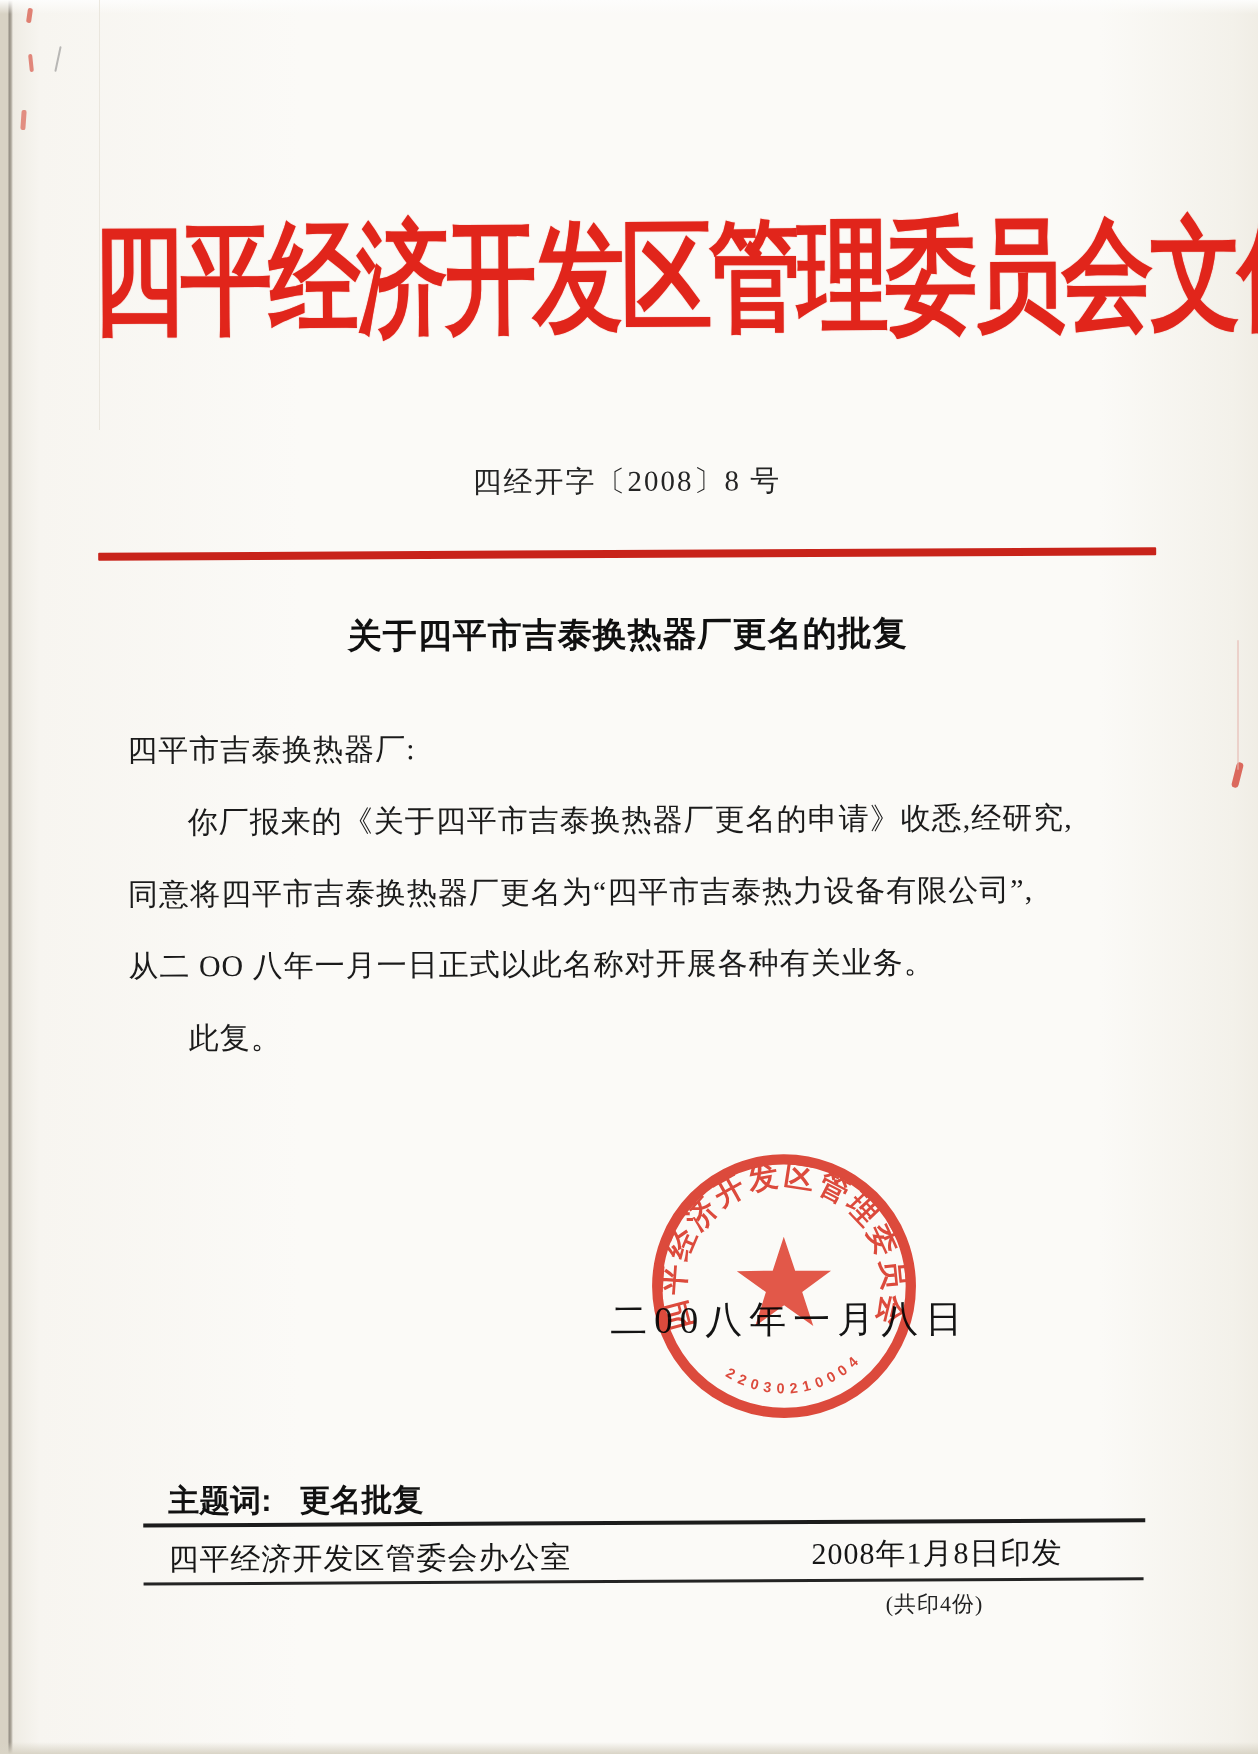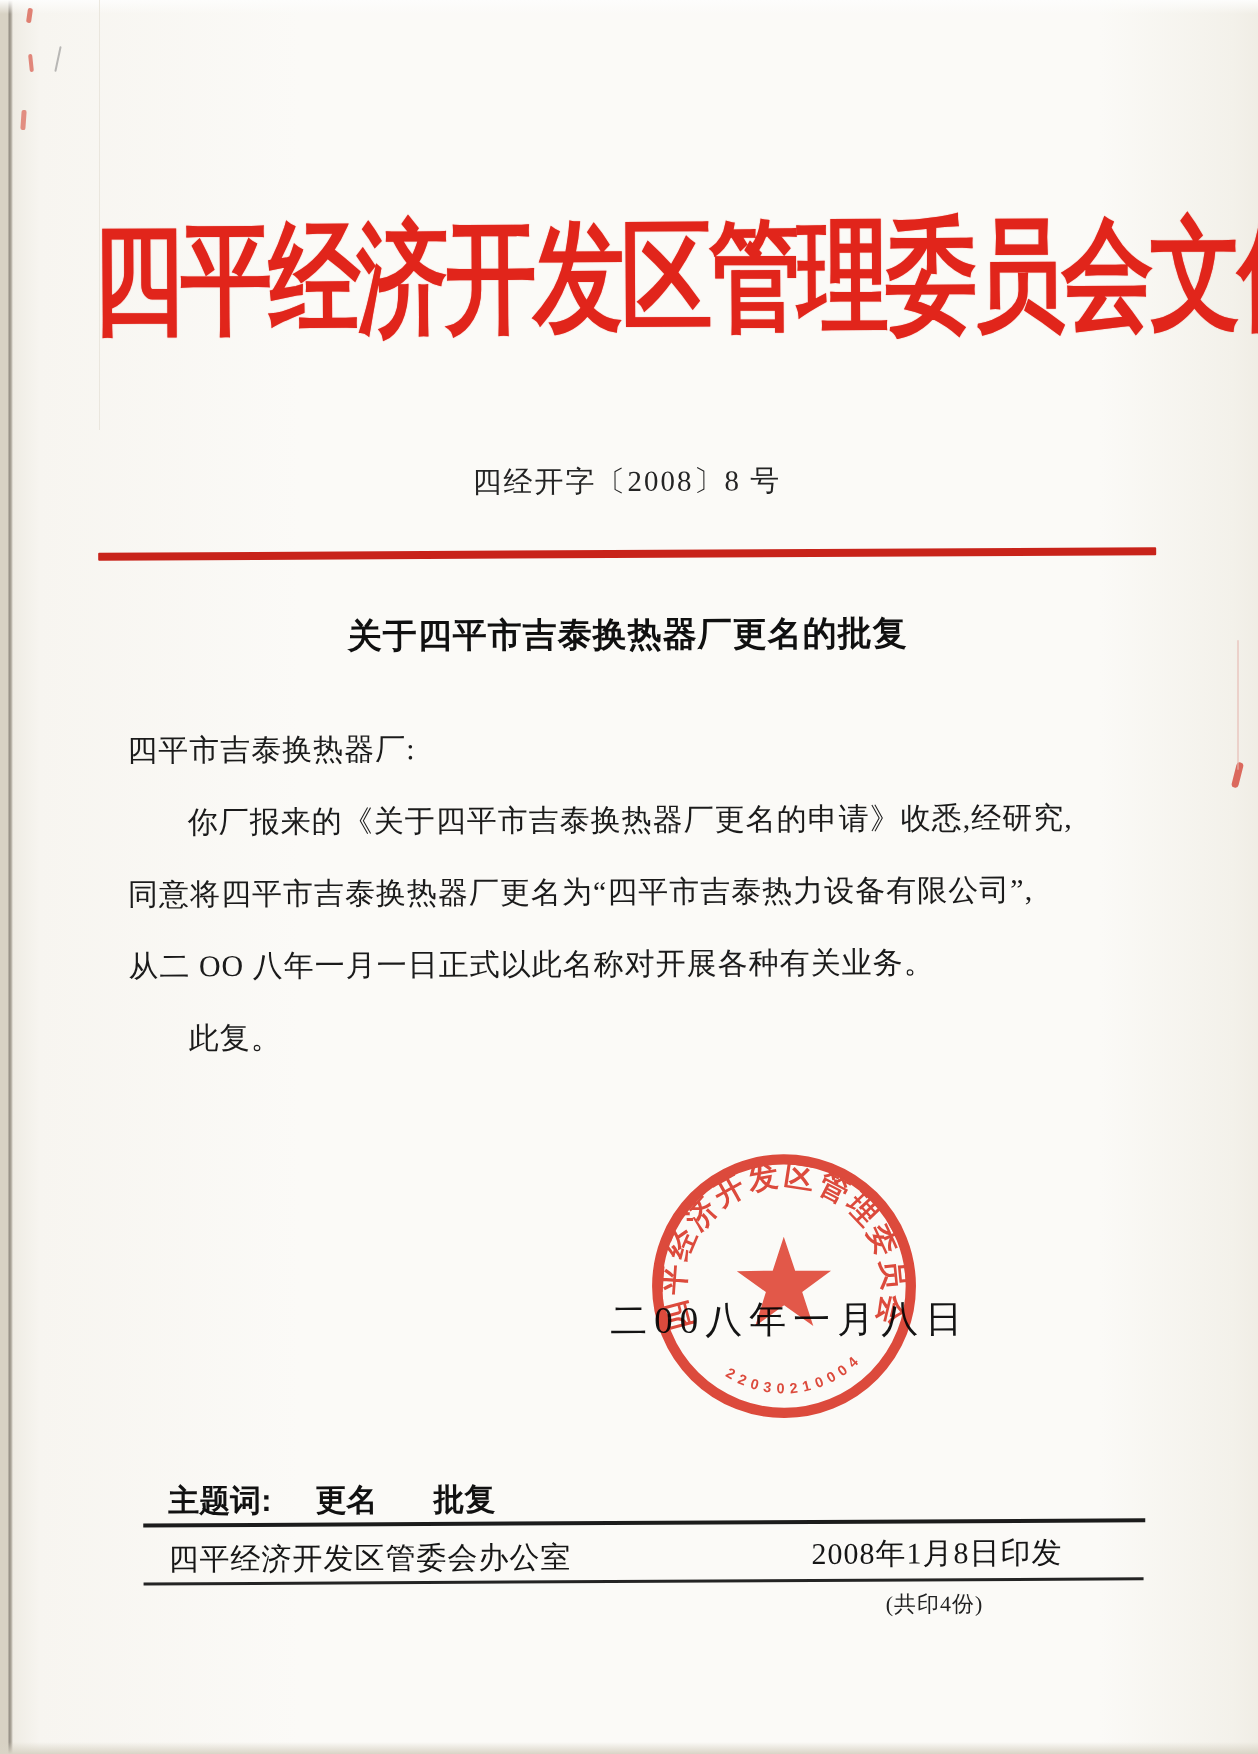--- a/index.html
+++ b/index.html
@@ -32,22 +32,22 @@
 
   .body-block{position:absolute;left:128px;top:712px;width:1000px;font-size:30px;line-height:72px;color:#1b1b1b;}
   .body-line{white-space:nowrap;letter-spacing:1px;}
   .indent{text-indent:60px;}
 
   .date-line{position:absolute;left:608px;top:1296px;font-size:37px;letter-spacing:7px;color:#141414;z-index:1;white-space:nowrap;}
 
   .seal{position:absolute;left:648px;top:1153px;width:268px;height:268px;z-index:2;mix-blend-mode:multiply;opacity:.92;}
 
   .keywords-row{position:absolute;left:165px;top:1478px;font-size:31px;font-weight:bold;color:#111;font-family:"Liberation Sans","DejaVu Sans",sans-serif;white-space:nowrap;}
-  .kw-item1{margin-left:44px;}
-  .kw-item2{margin-left:56px;}
+  .kw-item1{margin-left:28px;}
+  .kw-item2{}
 
   .hline1{position:absolute;left:140px;top:1521px;width:1002px;height:4px;background:#1c1c1c;}
   .hline2{position:absolute;left:140px;top:1580px;width:1000px;height:3px;background:#242424;}
 
   .footer-office{position:absolute;left:165px;top:1537px;font-size:30px;letter-spacing:1px;color:#161616;}
   .footer-date{position:absolute;left:808px;top:1535px;font-size:30px;letter-spacing:1px;color:#161616;}
   .copies-note{position:absolute;left:882px;top:1591px;font-size:22px;letter-spacing:1px;color:#222;}
 
   
   .mark{position:absolute;border-radius:2px;}

